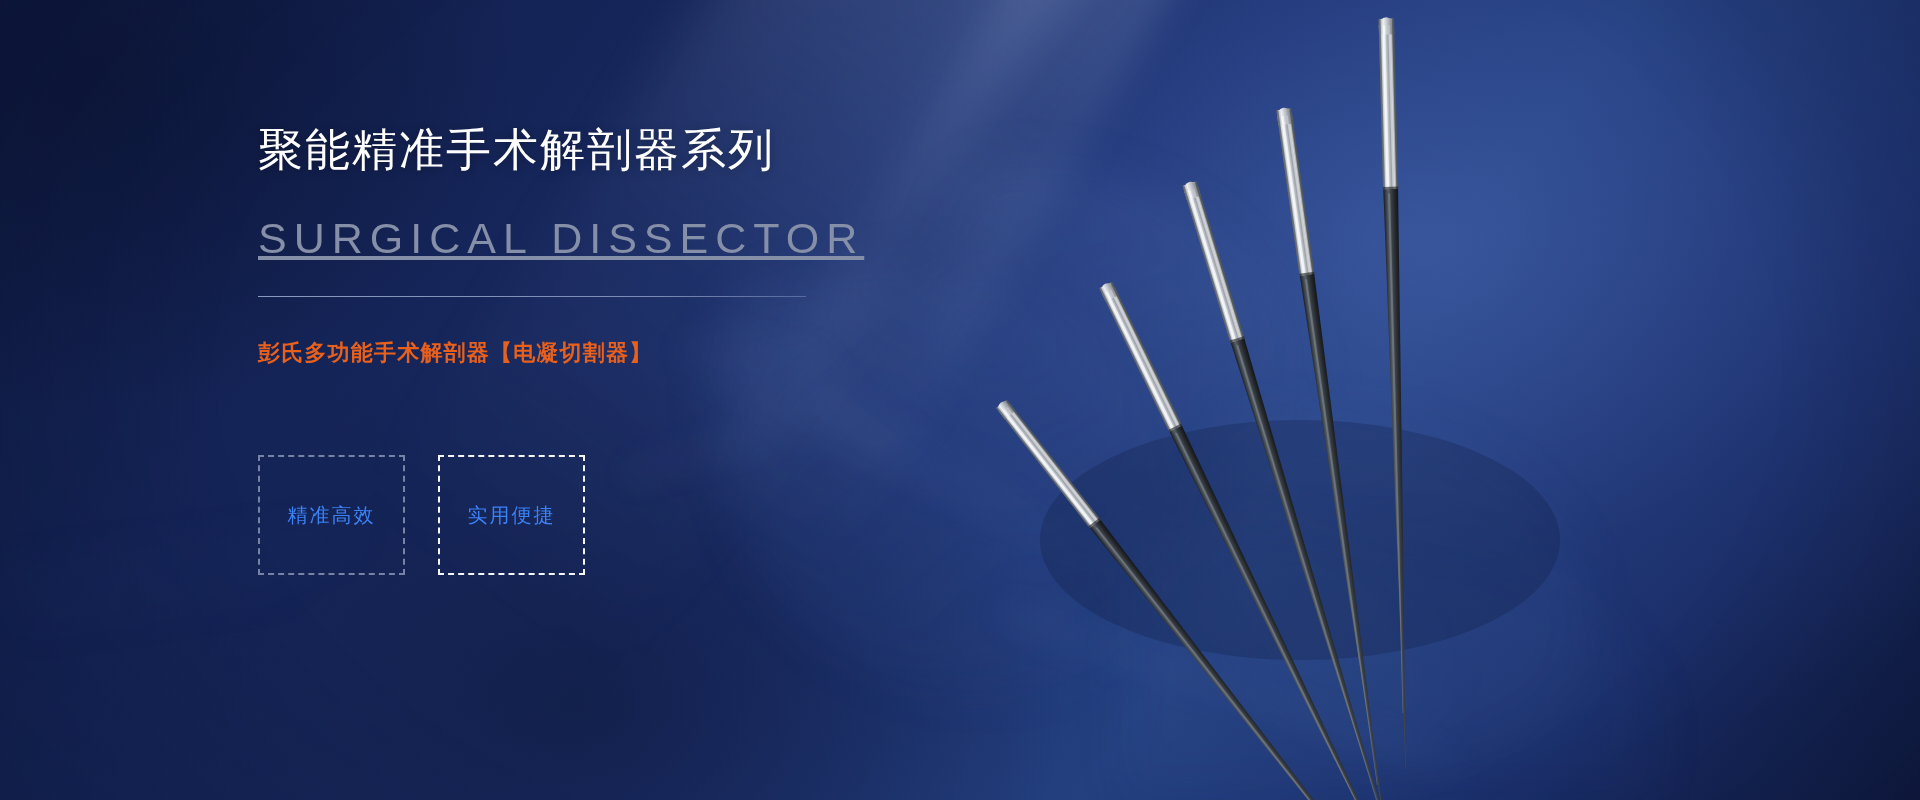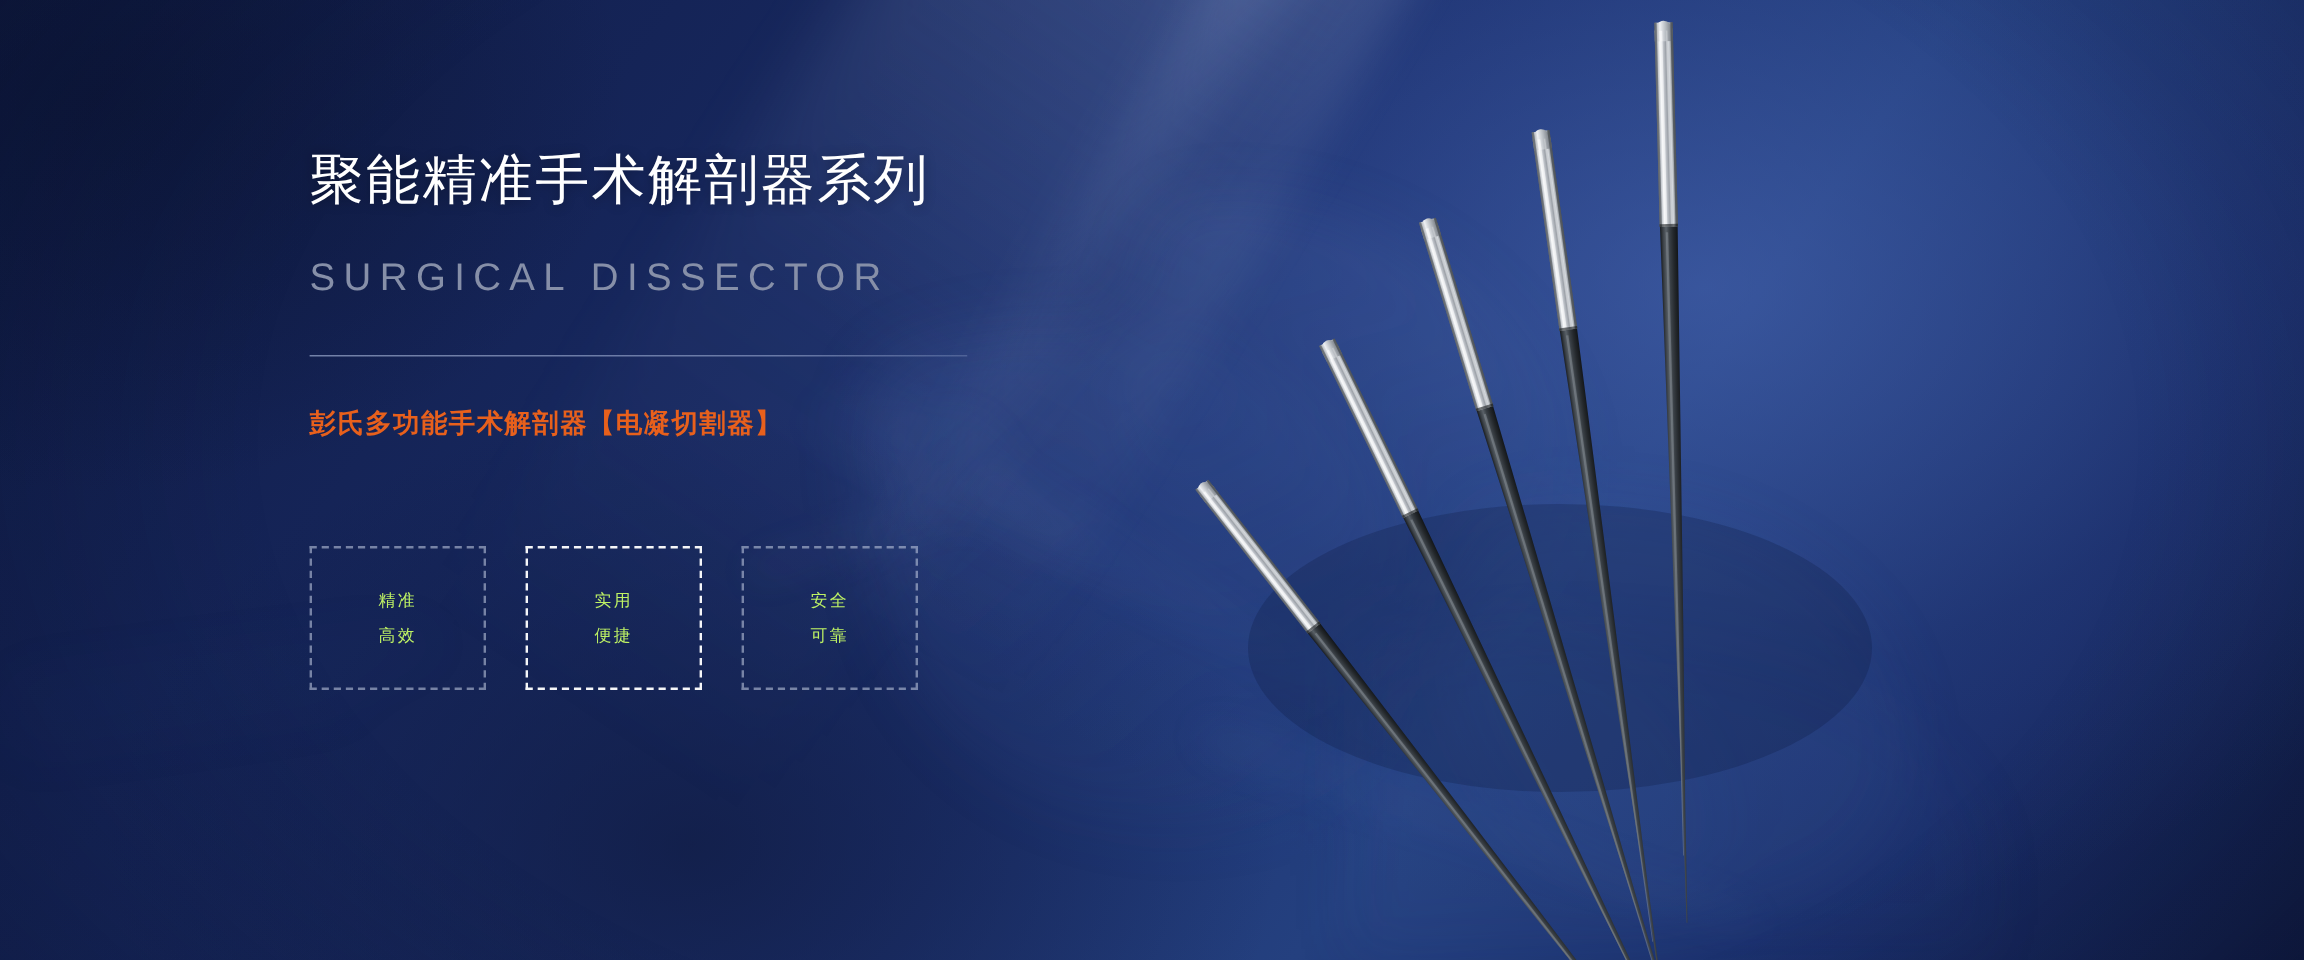--- a/index.html
+++ b/index.html
@@ -61,42 +61,42 @@
   .content{position:absolute; z-index:10; left:258px; top:0; width:900px; height:800px;}
 
   .title-cn{
     position:absolute; left:0; top:123px;
     font-size:45px; line-height:1.18; color:#ffffff;
     letter-spacing:2px; font-weight:400; white-space:nowrap;
     text-shadow:0 1px 10px rgba(0,0,0,0.32);
   }
   .title-en{
     position:absolute; left:0; top:214px;
-    font-size:32px; line-height:1.12; color:#868fa8;
-    letter-spacing:7px; font-weight:300; white-space:nowrap;
+    font-size:43px; line-height:1.12; color:#868fa8;
+    letter-spacing:7px; font-weight:300; white-space:nowrap;text-decoration:underline;
   }
   .divider{
     position:absolute; left:0; top:296px;
     width:548px; height:1px;
     background:linear-gradient(to right, rgba(160,175,210,0.85) 0%, rgba(150,165,205,0.78) 72%, rgba(140,158,200,0.45) 100%);
   }
   .subtitle{
     position:absolute; left:0; top:336px;
     font-size:22px; line-height:1.5; color:#e8601c;
     letter-spacing:1.2px; font-weight:700; white-space:nowrap;
   }
 
   
   .features{position:absolute; left:0; top:455px; display:flex; gap:33px;}
   .feature{
     width:147px; height:120px;
-    display:flex; flex-direction:column;
+    display:flex; flex-direction:row;
     align-items:center; justify-content:center;
     border:2px dashed rgba(185,195,218,0.60);
-    color:#bef264; font-size:14px; line-height:29px;
+    color:#3b82f6; font-size:20px; line-height:29px;
     letter-spacing:2px; text-align:center;
   }
   .feature.accent{ border-color:rgba(255,255,255,0.96); }
   .feature .fl{display:block;}
 
   
   .tools{position:absolute; z-index:9; left:0; top:0; width:1920px; height:800px; pointer-events:none;}
 </style>
 </head>
 <body>
@@ -253,21 +253,17 @@
       <div class="feature">
         <span class="fl">精准</span>
         <span class="fl">高效</span>
       </div>
 
       <div class="feature accent">
         <span class="fl">实用</span>
         <span class="fl">便捷</span>
       </div>
 
-      <div class="feature">
-        <span class="fl">安全</span>
-        <span class="fl">可靠</span>
-      </div>
 
     </div>
   </div>
 
 </div>
 
 </body></html>

